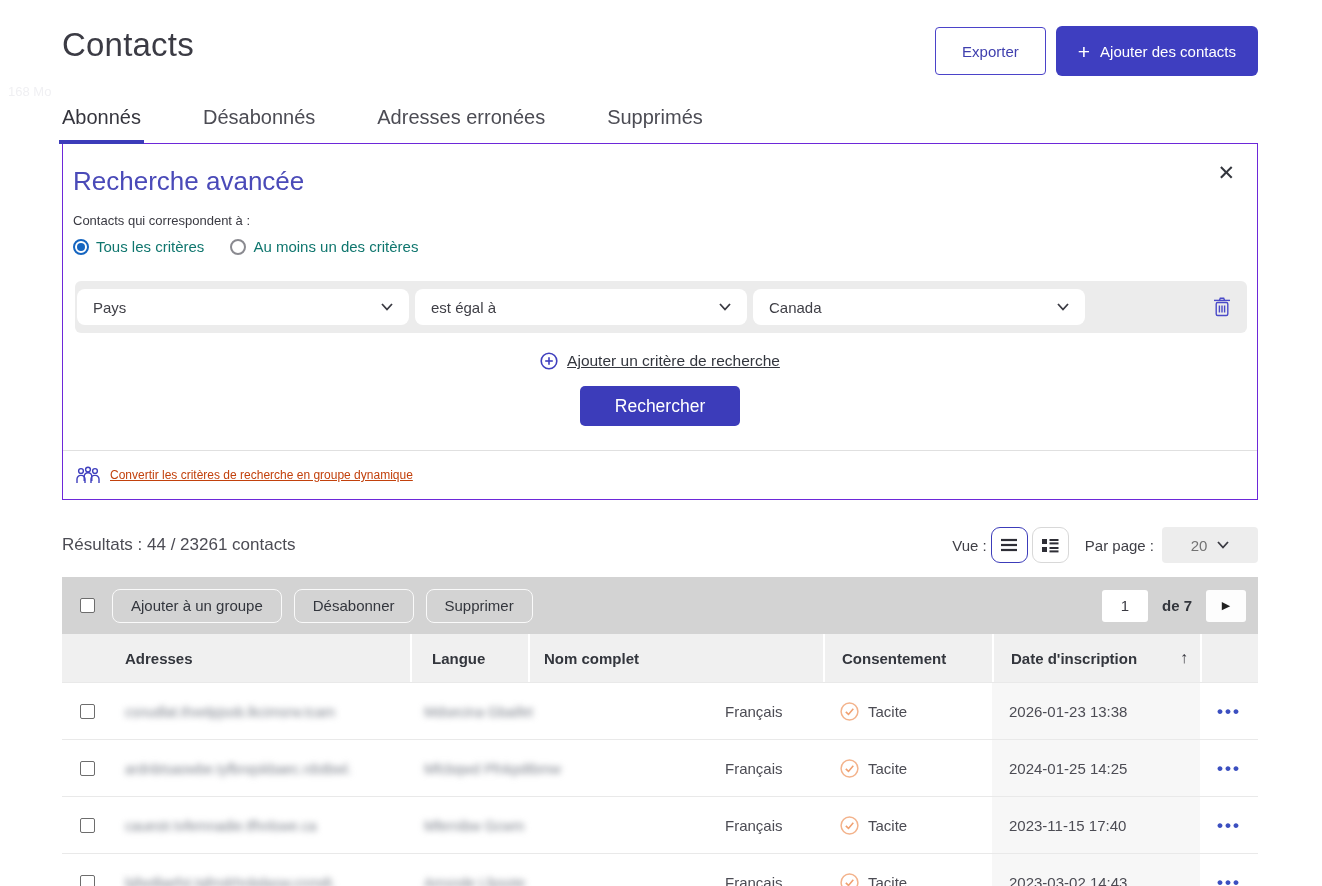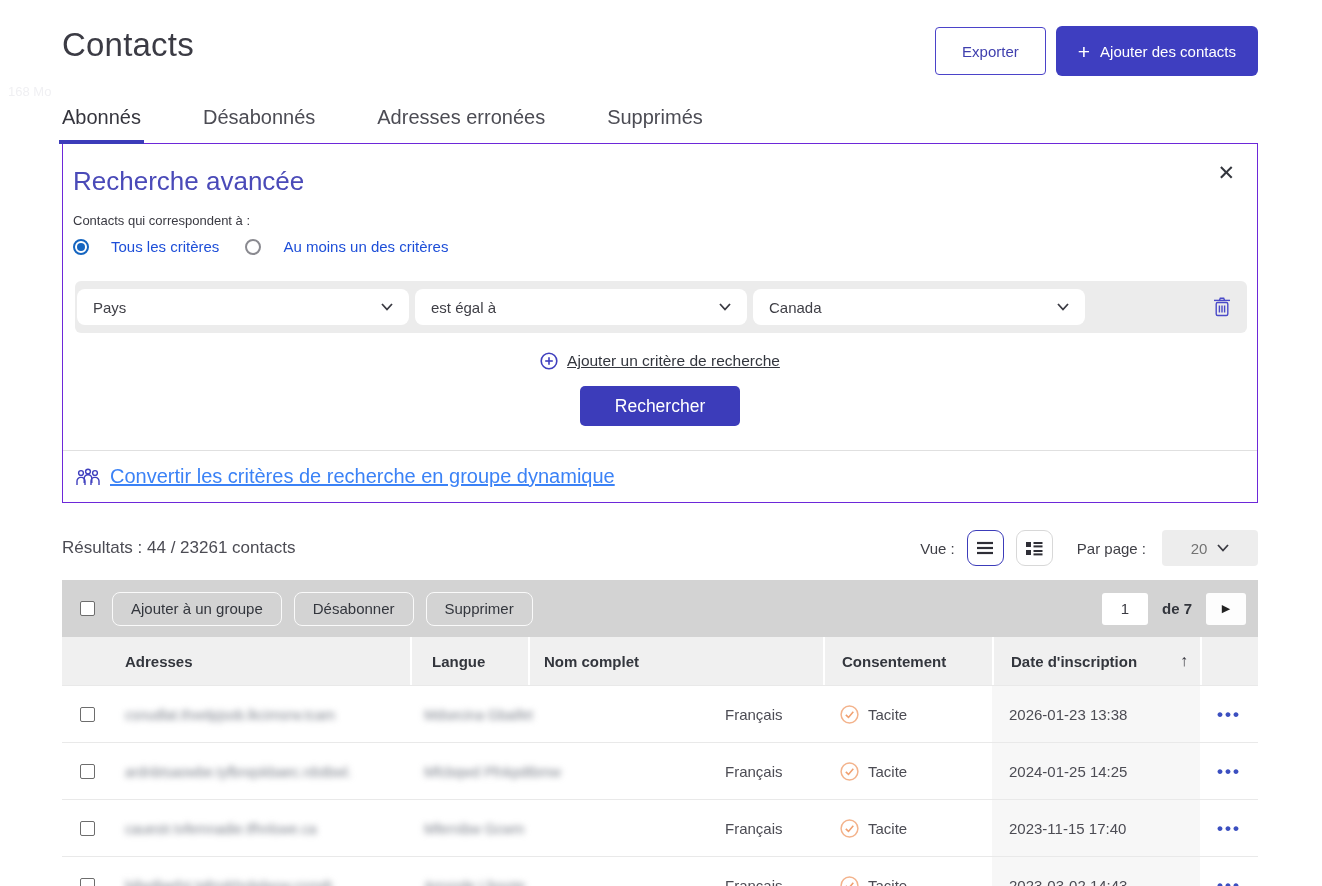--- a/index.html
+++ b/index.html
@@ -29,46 +29,46 @@
                        height:4px; background:#3c3cba; z-index:2; }
 
   
   .search-panel { border:1px solid #6d28d9; background:#fff; }
   .panel-main { padding:22px 10px 22px 10px; position:relative; }
   .panel-title { font-size:26px; font-weight:400; color:#4a4ab8; }
   .close-x { position:absolute; top:18px; right:22px; font-size:21px; color:#33363d;
              cursor:pointer; line-height:1; }
   .match-label { font-size:13px; color:#3a3a42; margin-top:16px; }
   .radio-row { display:flex; align-items:center; gap:26px; margin-top:10px; }
-  .radio-opt { display:flex; align-items:center; gap:22px; font-size:15px; color:#1d4ed8; cursor:pointer; }
+  .radio-opt { display:flex; align-items:center; gap:7px; font-size:15px; color:#0f766e; cursor:pointer; }
   .radio { width:16px; height:16px; border-radius:50%; border:2px solid #8a8a90; background:#fff; position:relative; }
   .radio.checked { border-color:#1565c0; }
   .radio.checked::after { content:""; position:absolute; inset:2px; border-radius:50%; background:#1565c0; }
 
   .criteria-band { margin-top:26px; margin-left:2px; width:1172px; background:#ececec;
                    border-radius:6px; display:flex; align-items:center; padding:2px; height:52px; }
   .select-box { background:#fff; border-radius:8px; height:36px; width:332px; margin-right:6px;
                 display:flex; align-items:center; justify-content:space-between;
                 padding:0 16px; font-size:15px; color:#3f3f46; cursor:pointer; }
   .chev { width:12px; height:8px; flex:none; }
   .trash-btn { margin-left:auto; margin-right:14px; cursor:pointer; display:flex; }
 
   .add-criterion { display:flex; justify-content:center; align-items:center; gap:9px; margin-top:19px; }
   .add-criterion a { font-size:15.5px; color:#33363e; text-decoration:underline; cursor:pointer; }
   .search-btn-row { display:flex; justify-content:center; margin-top:16px; padding-bottom:2px; }
   .btn-search { background:#3c3cba; color:#fff; border:none; border-radius:5px; height:40px;
                 width:160px; font-size:17.5px; cursor:pointer; font-family:inherit; }
 
   .panel-footer { border-top:1px solid #e0e0e0; padding:14px 12px; display:flex; align-items:center; gap:9px; }
-  .panel-footer a { font-size:20px; color:#3b82f6; text-decoration:underline; cursor:pointer; }
+  .panel-footer a { font-size:12px; color:#c2410c; text-decoration:underline; cursor:pointer; }
 
   
   .results-bar { display:flex; align-items:center; justify-content:space-between; margin-top:27px; }
   .results-text { font-size:17px; color:#4c4c54; }
-  .view-controls { display:flex; align-items:center; gap:12px; }
+  .view-controls { display:flex; align-items:center; gap:4px; }
   .view-label, .perpage-label { font-size:15px; color:#3f3f46; }
   .toggle-btn { width:37px; height:36px; border-radius:9px; background:#fff; border:1px solid #d8d8d8;
                 display:flex; align-items:center; justify-content:center; cursor:pointer; }
   .toggle-btn.active { border:1.5px solid #3c3cba; }
   .perpage-label { margin-left:12px; }
   .perpage-select { background:#ededed; border-radius:4px; height:36px; width:96px;
                     display:flex; align-items:center; justify-content:center; gap:10px;
                     font-size:15px; color:#737373; cursor:pointer; margin-left:4px; }
 
   

